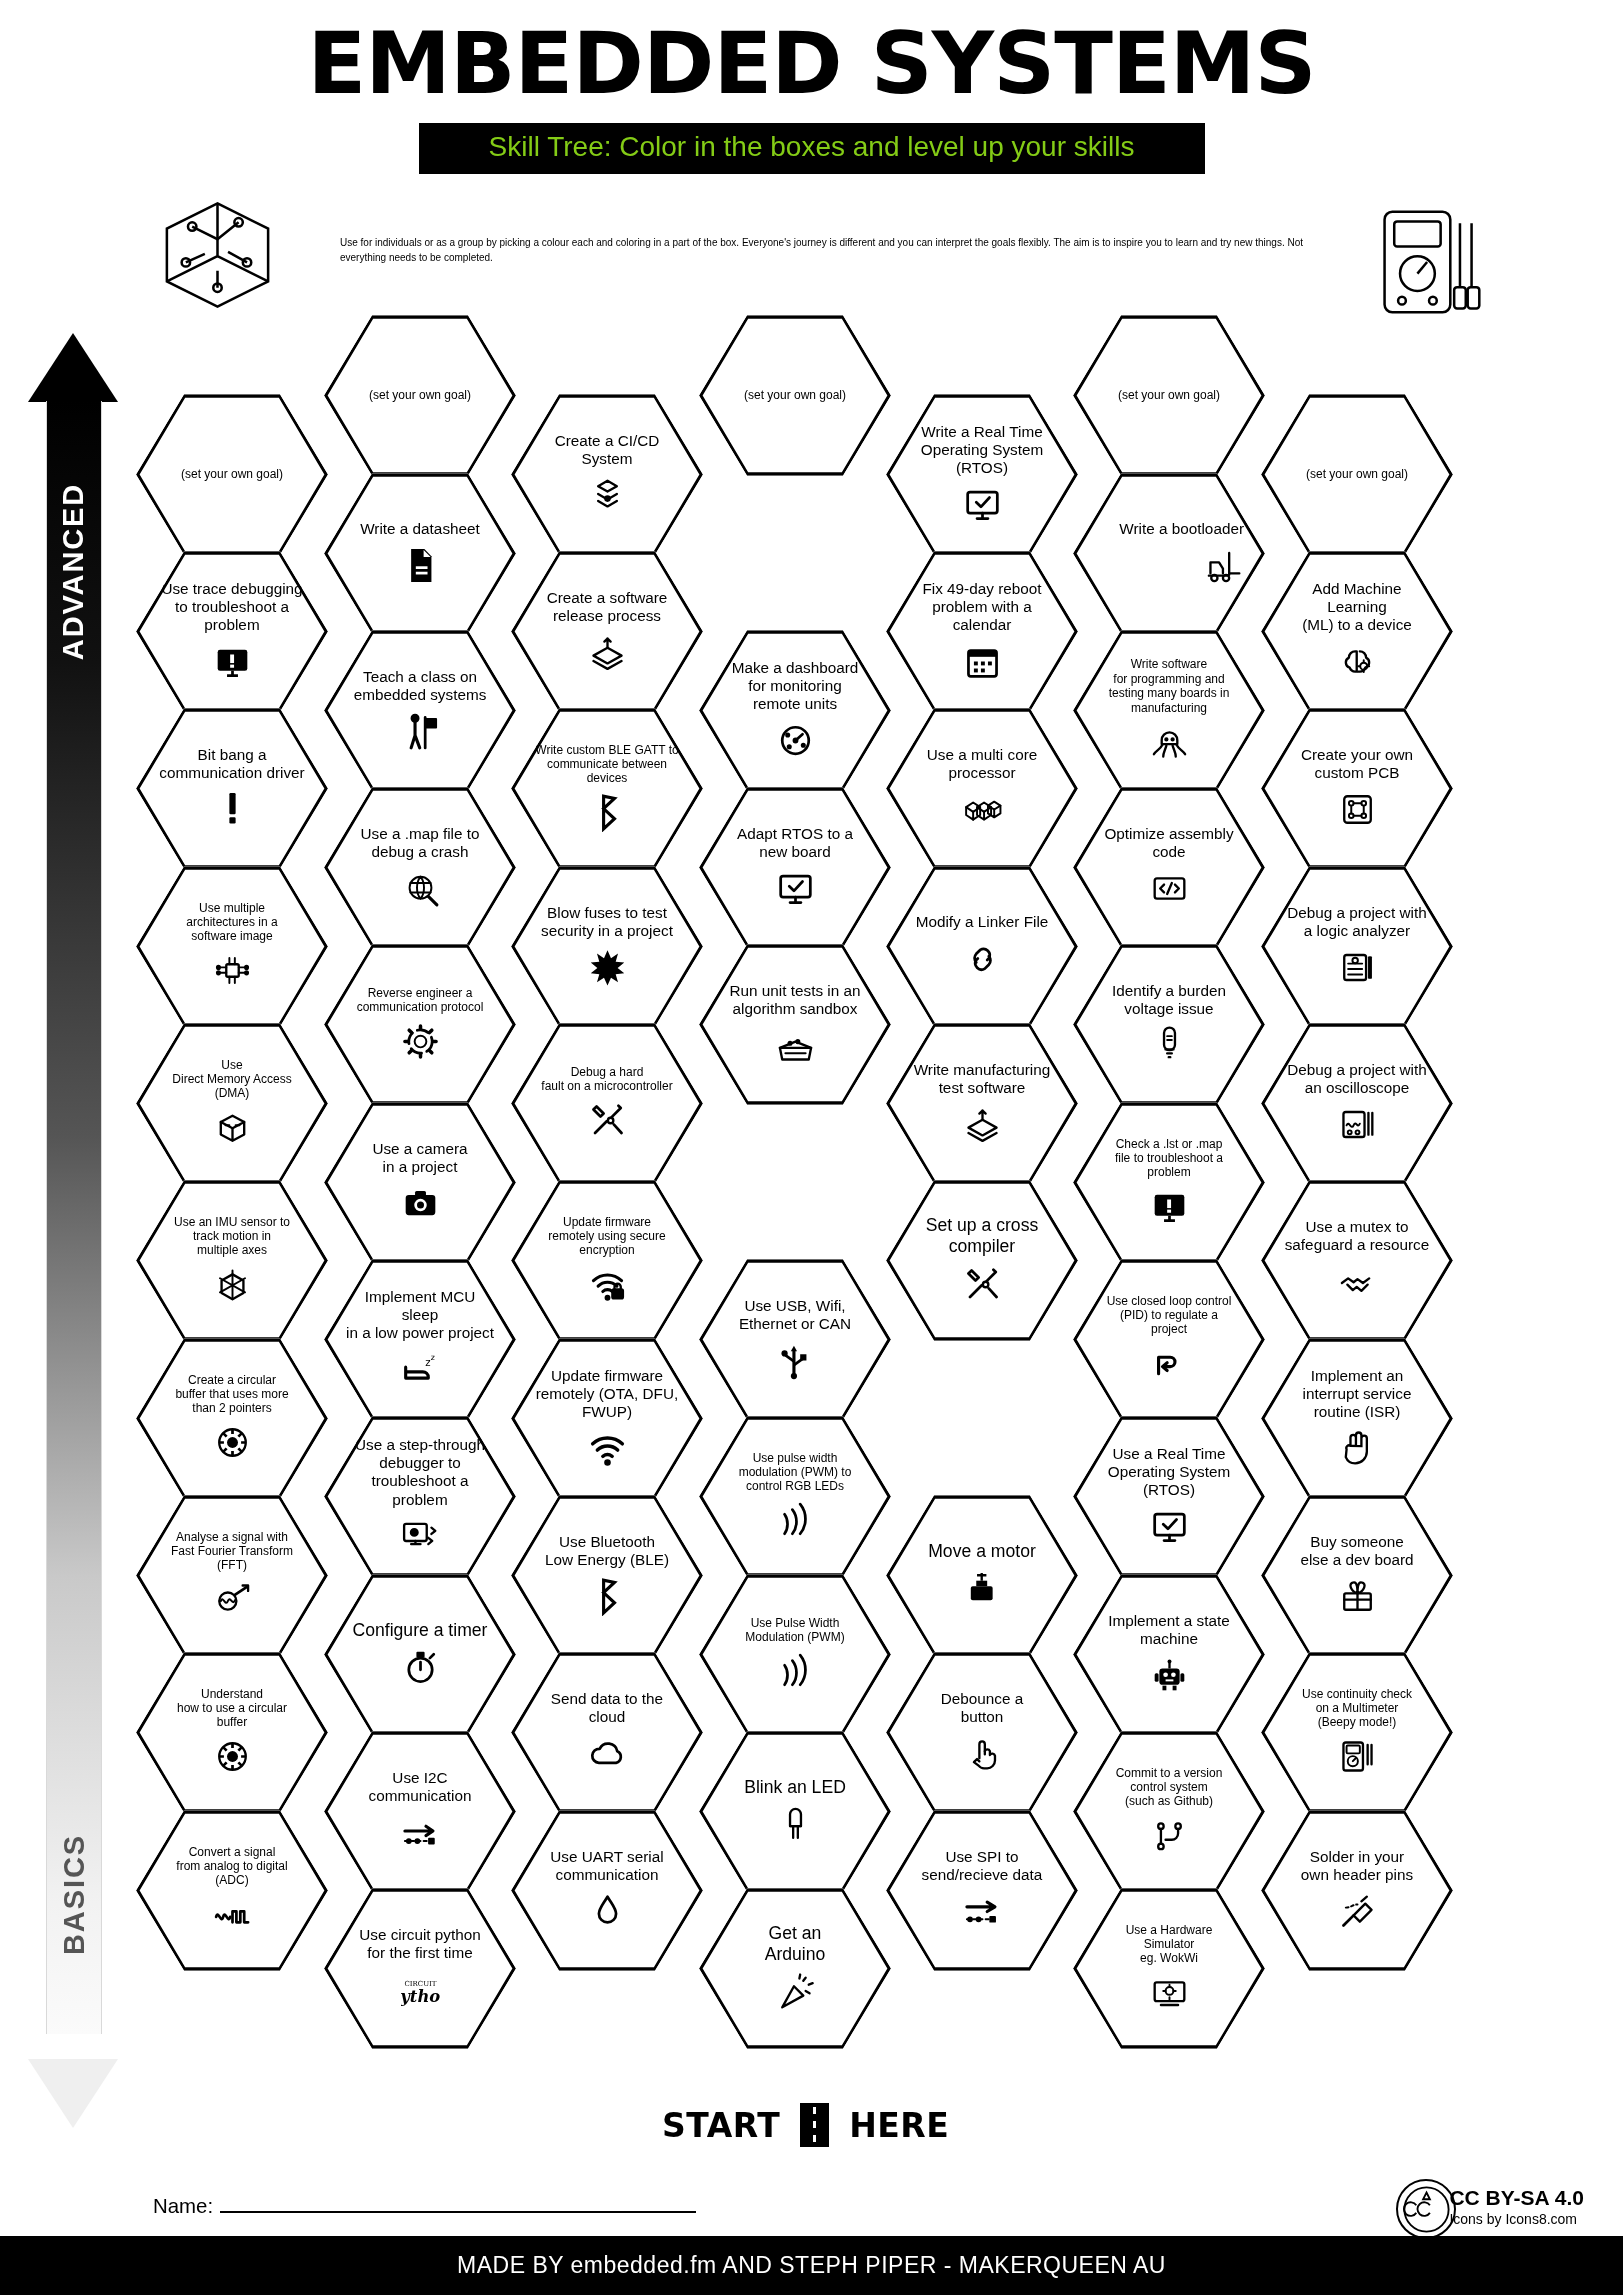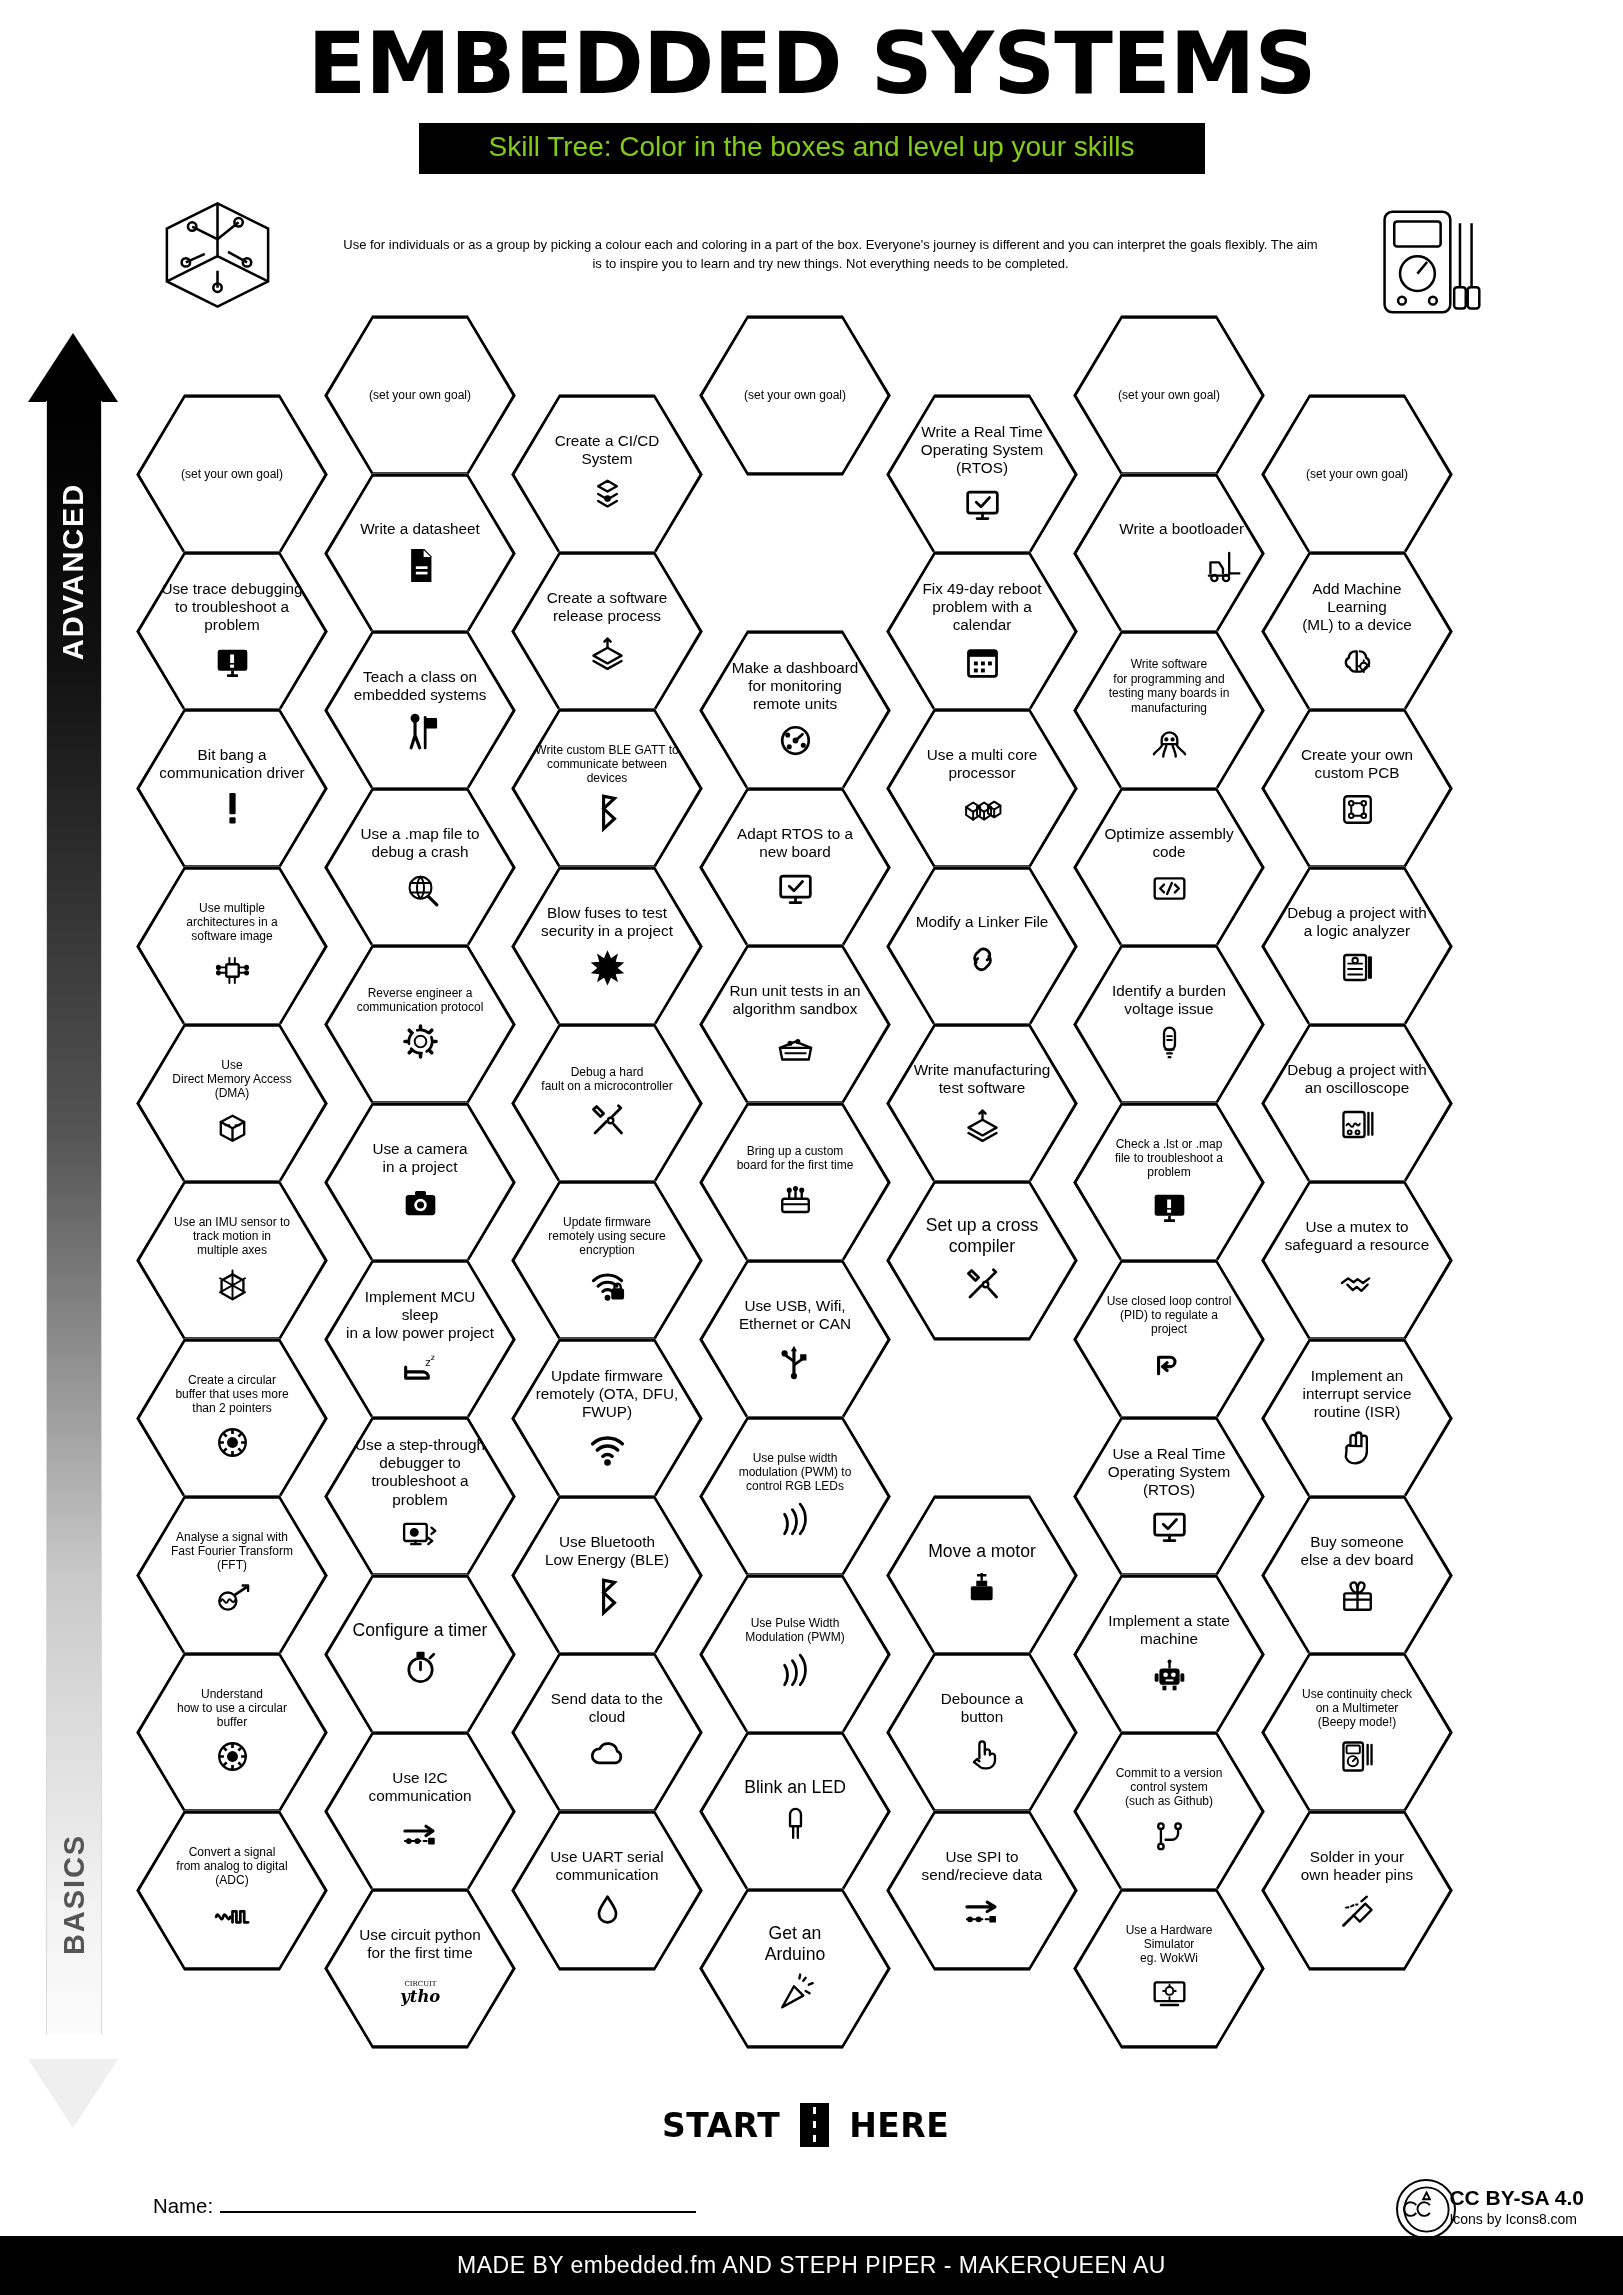--- a/index.html
+++ b/index.html
@@ -33,22 +33,21 @@
     font-size: 28px;
     padding: 8.3px 0 11px 0;
     font-family: "Liberation Sans", sans-serif;
   }
   .subtitle-bar .st-label { font-weight: normal; }
 
   .intro {
     position: absolute;
     left: 340px; top: 236px;
     width: 981px;
-    text-align: center;
-    font-size: 13px;
+    font-size: 10px;
     line-height: 1.45;
   }
 
   
   .axis {
     position: absolute;
     left: 28px; top: 333px;
     width: 90px; height: 1795px;
   }
   .axis .arrowhead {
@@ -591,34 +590,20 @@
       <div class="ico">
         <svg viewBox="0 0 100 100" fill="none" stroke="#000" stroke-width="5" stroke-linecap="round" stroke-linejoin="round">
           <path d="M10 56h80l-6 30H16z" stroke-width="6"></path>
           <path d="M10 56l40-16 40 16" stroke-width="6"></path>
           <circle cx="36" cy="44" r="4" fill="#000"></circle>
           <circle cx="56" cy="40" r="4" fill="#000"></circle>
           <path d="M24 70h52" stroke-width="5"></path>
         </svg>
       </div>
     </div>
-    <div class="hex" style="left: 699px; top: 1099px;">
-      <div class="txt sz-s">Bring up a custom
-board for the first time</div>
-      <div class="ico">
-        <svg viewBox="0 0 100 100" fill="none" stroke="#000" stroke-width="5" stroke-linecap="round" stroke-linejoin="round">
-          <rect x="16" y="48" width="68" height="34" rx="6" stroke-width="6"></rect>
-          <path d="M16 62h68" stroke-width="5"></path>
-          <path d="M34 48V32M50 48V28M66 48V32" stroke-width="6"></path>
-          <circle cx="34" cy="26" r="4" fill="#000"></circle>
-          <circle cx="50" cy="22" r="4" fill="#000"></circle>
-          <circle cx="66" cy="26" r="4" fill="#000"></circle>
-        </svg>
-      </div>
-    </div>
     <div class="hex" style="left: 699px; top: 1256px;">
       <div class="txt sz-m">Use USB, Wifi,
 Ethernet or CAN</div>
       <div class="ico">
         <svg viewBox="0 0 100 100" fill="#000" stroke="none">
           <path d="M46 88V24" stroke="#000" stroke-width="8" fill="none"></path>
           <path d="M46 12l8 14H38z"></path>
           <circle cx="46" cy="90" r="8"></circle>
           <path d="M46 52L24 36" stroke="#000" stroke-width="7" fill="none"></path>
           <circle cx="22" cy="32" r="8"></circle>

